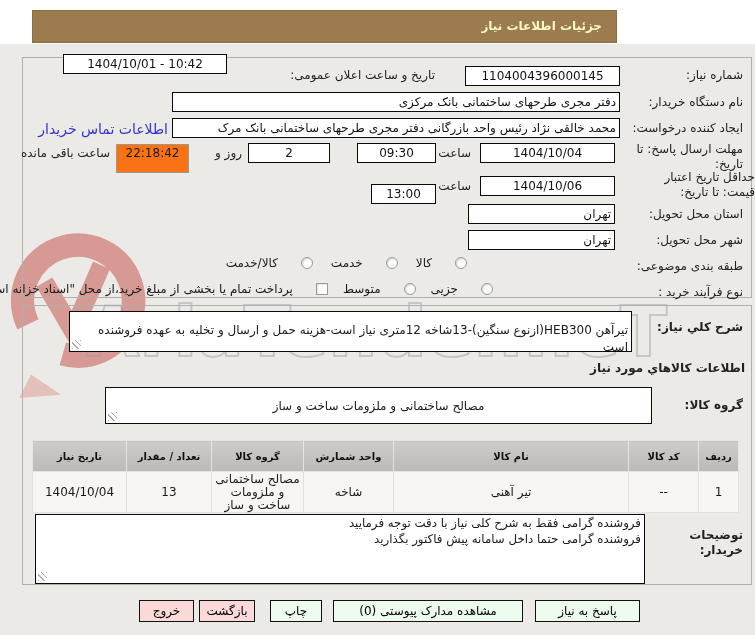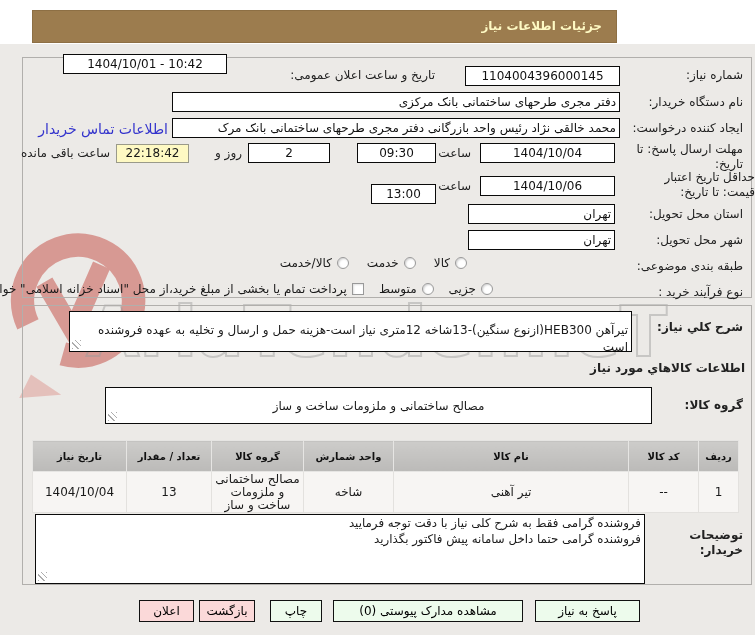--- a/index.html
+++ b/index.html
@@ -20,26 +20,26 @@
   .lbl{position:absolute;font-size:12px;color:#222;white-space:nowrap;}
   .lbl.wrap{white-space:normal;line-height:15px;}
   .bold{font-weight:bold;}
   .inp{
     position:absolute;height:20px;border:1px solid #0a0a0a;background:#fff;box-sizing:border-box;
     font-family:inherit;font-size:12px;padding:0 3px;direction:rtl;text-align:right;color:#111;
   }
   .ltrc{direction:ltr;text-align:center;}
   .box{position:absolute;border:1px solid #0a0a0a;background:#fff;box-sizing:border-box;overflow:hidden;}
   .countdown{
-    position:absolute;height:19px;box-sizing:border-box;border:1px solid #9a9a8a;background:#fef9c3;
+    position:absolute;height:29px;box-sizing:border-box;border:1px solid #9a9a8a;background:#f97316;
     text-align:center;direction:ltr;font-size:12px;line-height:17px;
   }
   .link{position:absolute;color:#3333CC;font-size:14px;white-space:nowrap;cursor:pointer;}
   .optgroup{position:absolute;display:flex;gap:18px;align-items:center;font-size:12px;direction:rtl;}
-  .opt{display:flex;align-items:center;gap:5px;white-space:nowrap;}
+  .opt{display:flex;align-items:center;gap:23px;white-space:nowrap;}
   .radio{
     display:inline-block;width:12px;height:12px;border-radius:50%;border:1px solid #999;
     background:#fff;box-shadow:inset 1px 1px 2px rgba(0,0,0,.18);box-sizing:border-box;flex:0 0 auto;
   }
   .check{
     display:inline-block;width:12px;height:12px;border:1px solid #999;background:#fff;
     box-shadow:inset 1px 1px 2px rgba(0,0,0,.12);box-sizing:border-box;flex:0 0 auto;
   }
   .txtline{padding:0 3px;line-height:16px;font-size:11.8px;text-align:right;}
   .desctext{padding:10px 3px;line-height:17px;font-size:12px;text-align:right;}
@@ -210,13 +210,13 @@
 <div class="box" style="right:110px;top:514px;width:610px;height:70px">
   <div class="txtline">فروشنده گرامی فقط به شرح کلی نیاز با دقت توجه فرمایید</div>
   <div class="txtline">فروشنده گرامی حتما داخل سامانه پیش فاکتور بگذارید</div>
   <span class="handle"></span>
 </div>
 
 <button class="btn green" style="right:115px;width:105px">پاسخ به نیاز</button>
 <button class="btn green" style="right:232px;width:190px">مشاهده مدارک پیوستی (0)</button>
 <button class="btn green" style="right:433px;width:52px">چاپ</button>
 <button class="btn pink" style="right:500px;width:56px">بازگشت</button>
-<button class="btn pink" style="right:561px;width:55px">اعلان</button>
+<button class="btn pink" style="right:561px;width:55px">خروج</button>
 
 </body></html>

